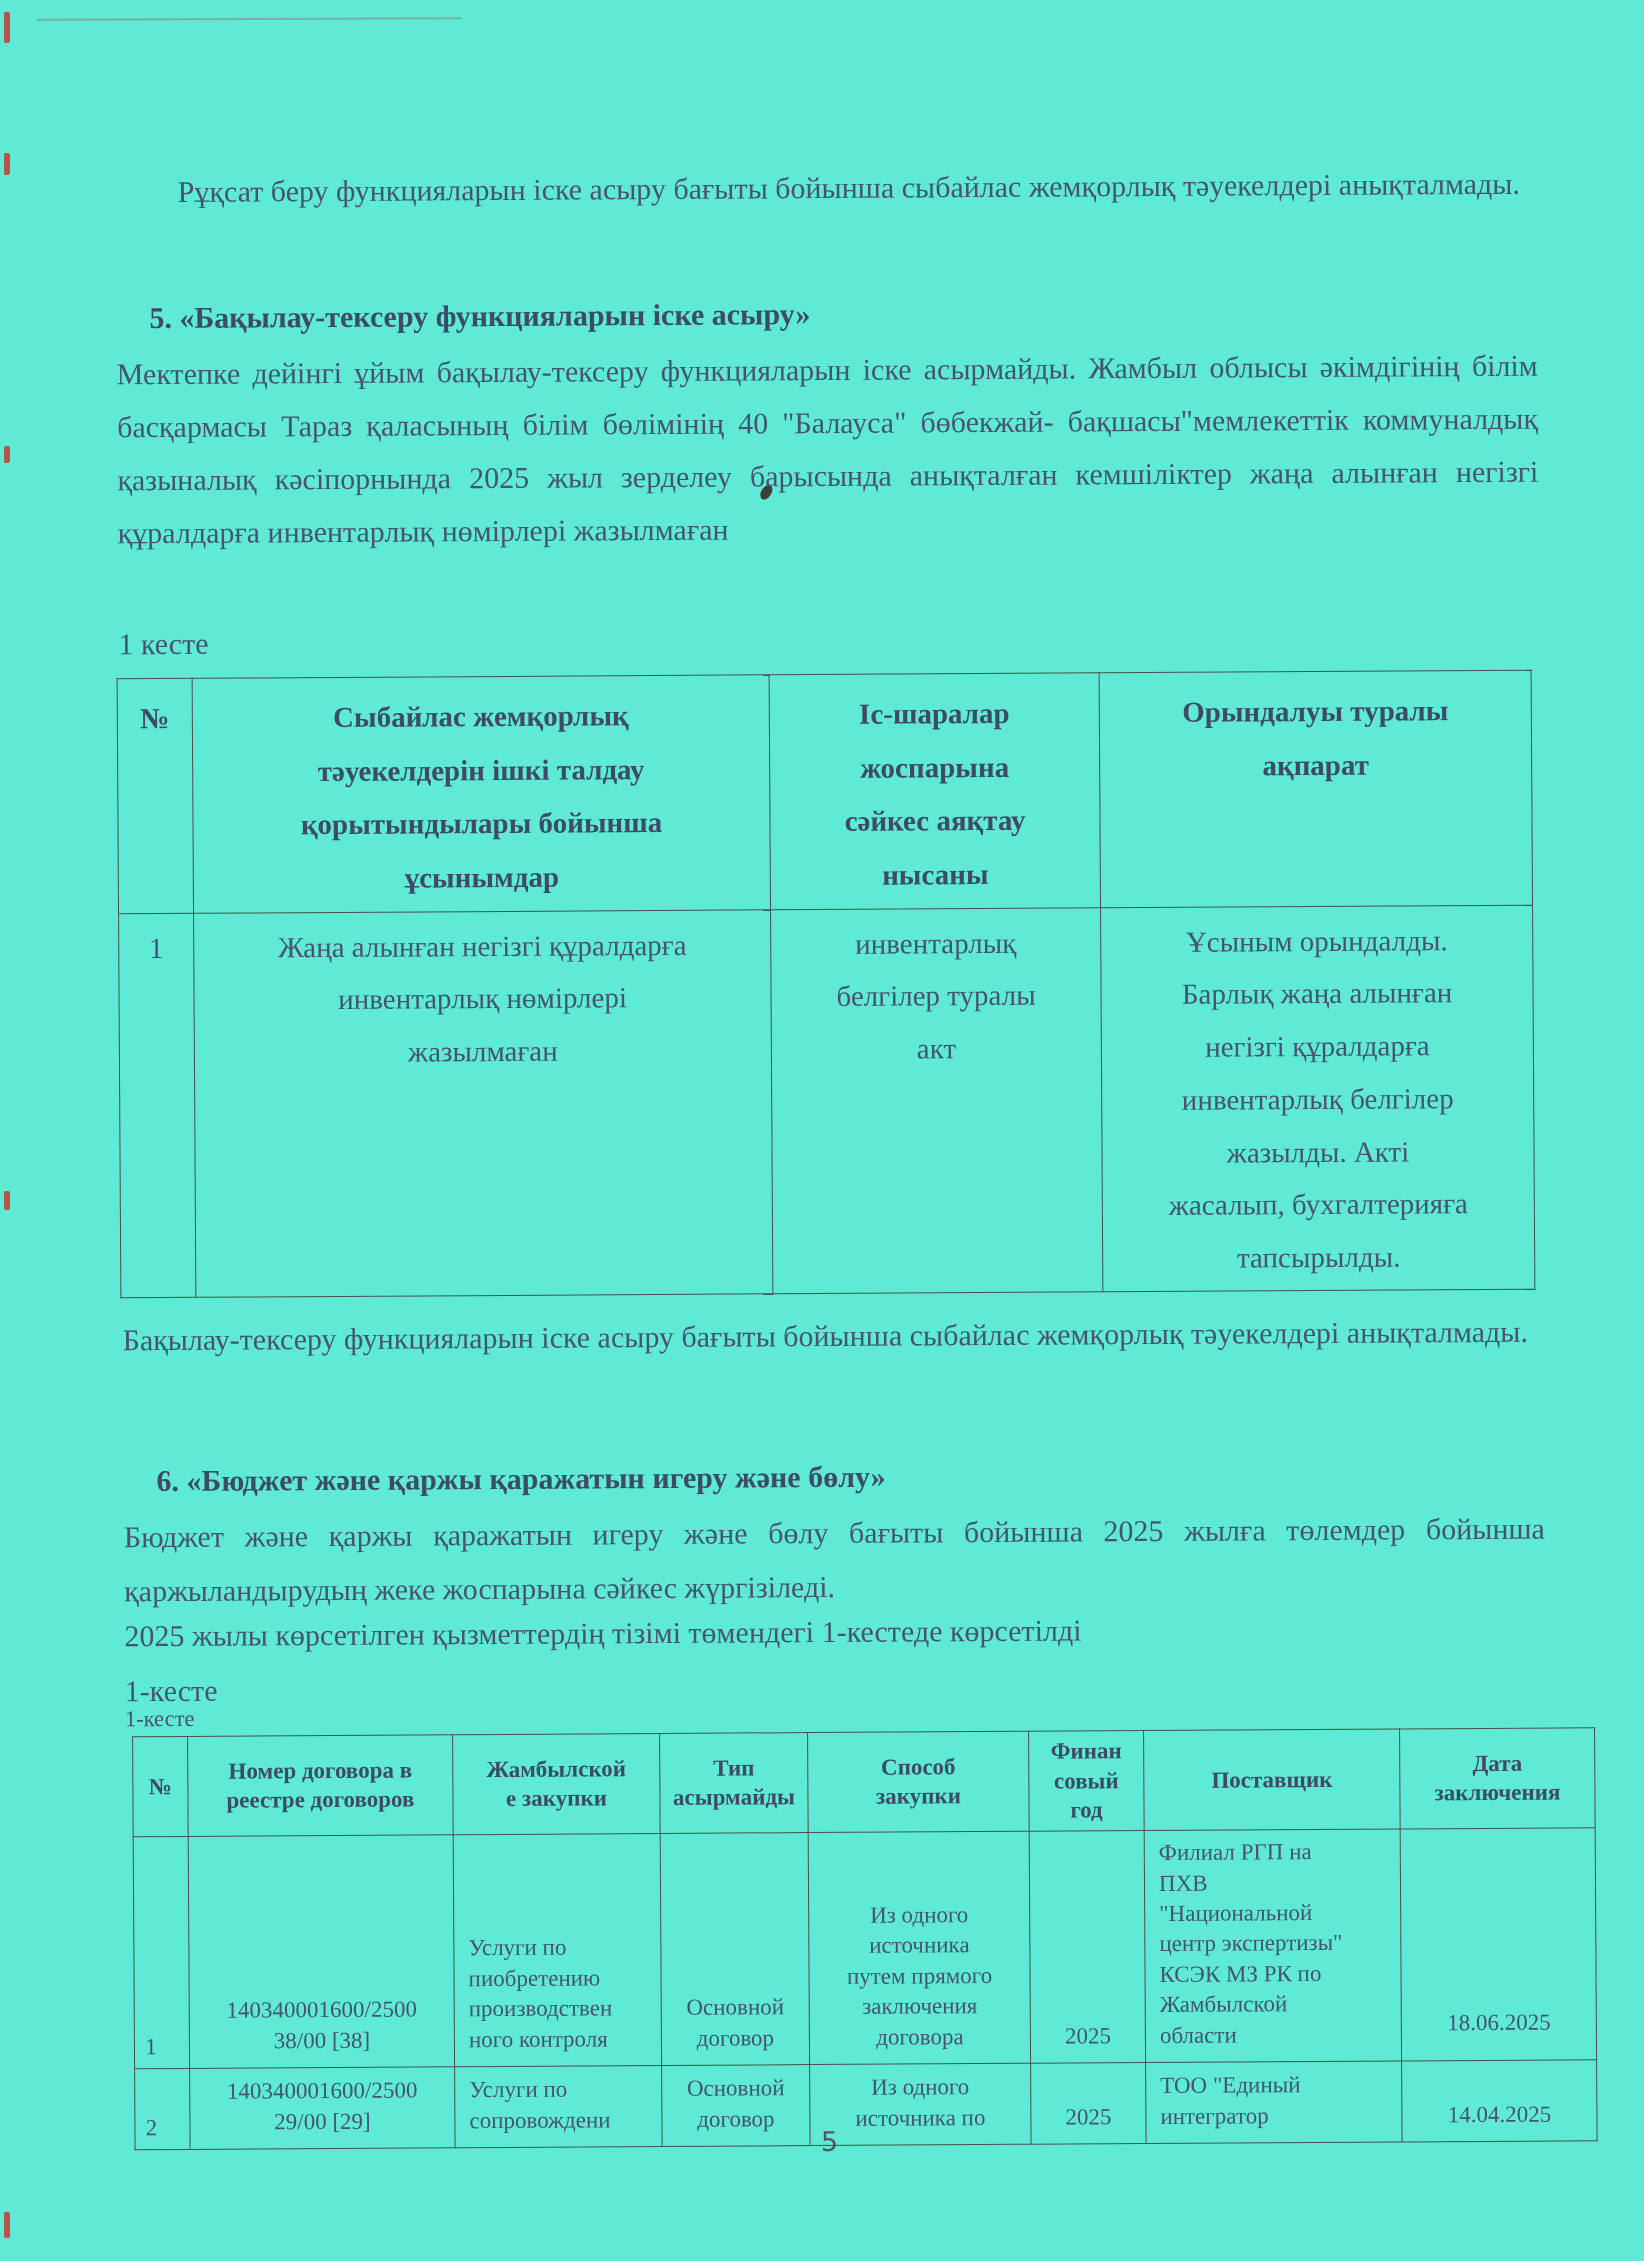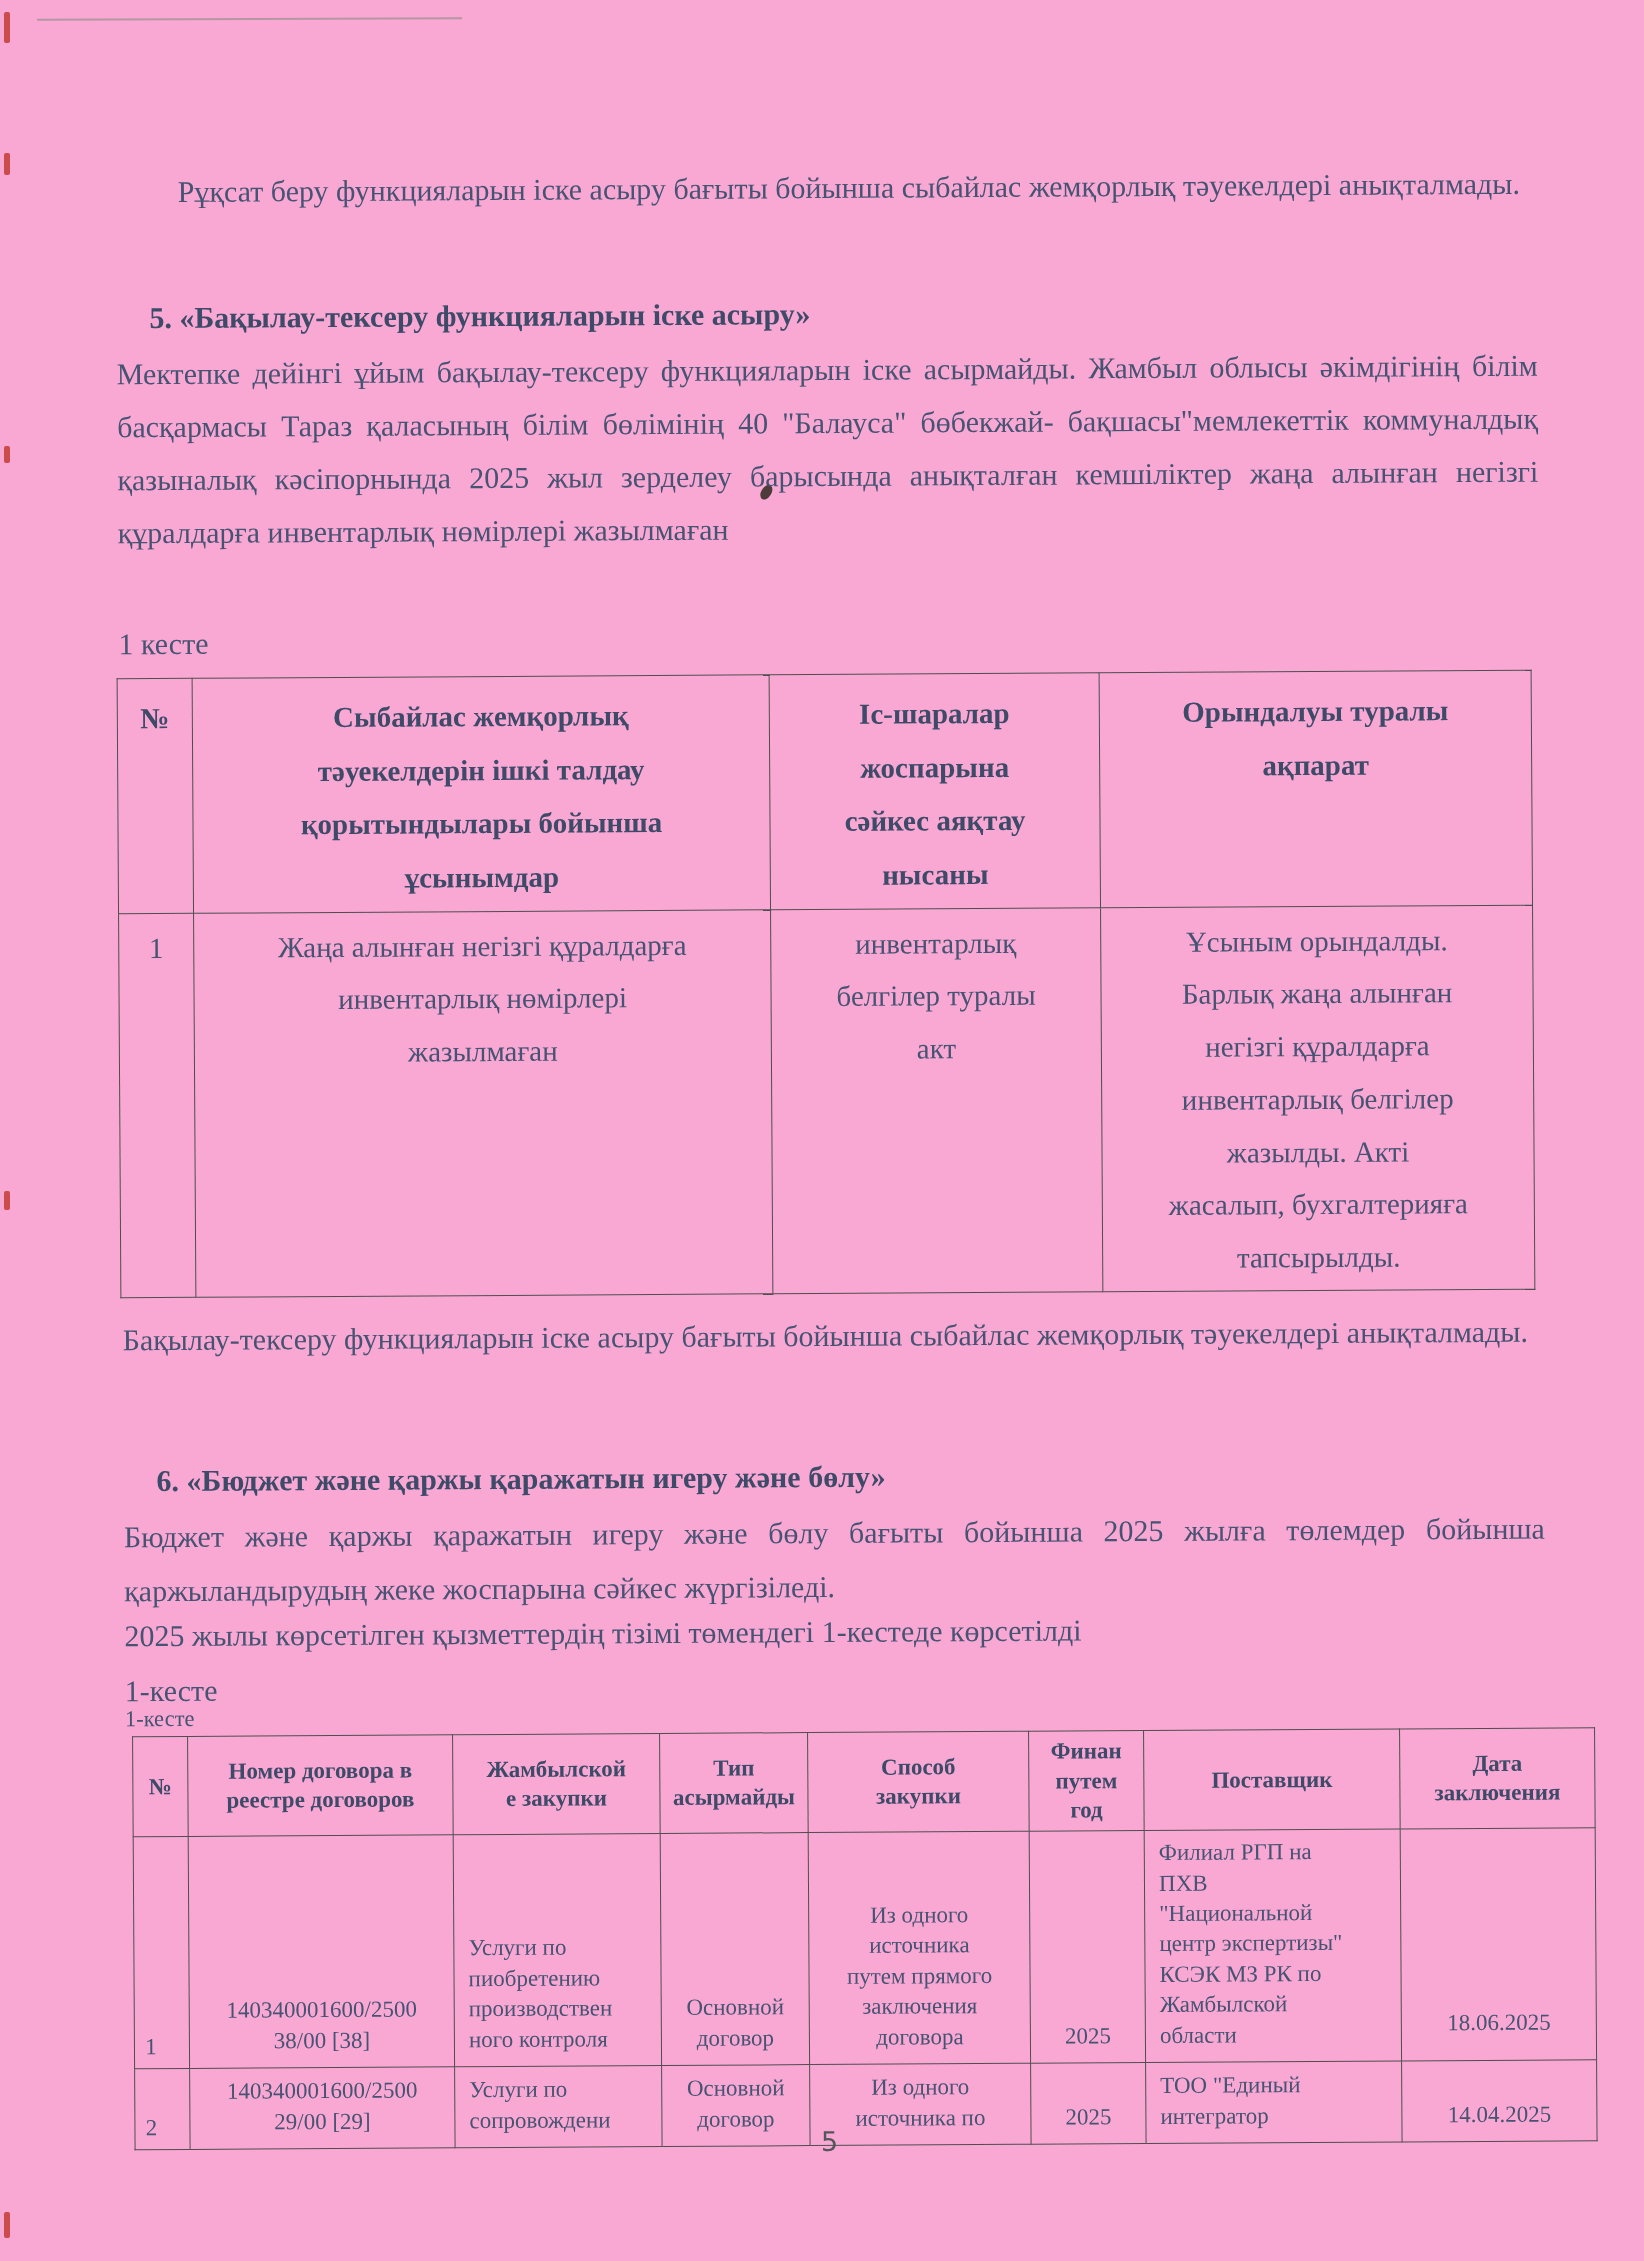--- a/index.html
+++ b/index.html
@@ -4,21 +4,21 @@
 <style>
   html, body { margin: 0; padding: 0; }
   body {
     width: 1644px; height: 2261px;
     background: #f4f3ef;
     overflow: hidden;
     font-family: "Liberation Serif", serif;
   }
   .sheet {
     position: absolute; inset: 0;
-    background: #f9a8d4;
+    background: #5eead4;
   }
   .content {
     position: absolute; inset: 0;
     transform: rotate(-0.35deg);
     transform-origin: 50% 40%;
     color: #465372;
   }
   .block { position: absolute; left: 120px; width: 1421px; }
 
   .para {
@@ -190,21 +190,21 @@
         <th>№</th>
         <th>Номер договора в
 реестре договоров</th>
         <th>Жамбылской
 е закупки</th>
         <th>Тип
 асырмайды</th>
         <th>Способ
 закупки</th>
         <th>Финан
-путем
+совый
 год</th>
         <th>Поставщик</th>
         <th>Дата
 заключения</th>
       </tr>
       <tr style="height:225px">
         <td class="cell-no">1</td>
         <td>140340001600/2500
 38/00 [38]</td>
         <td class="cell-left">Услуги по

